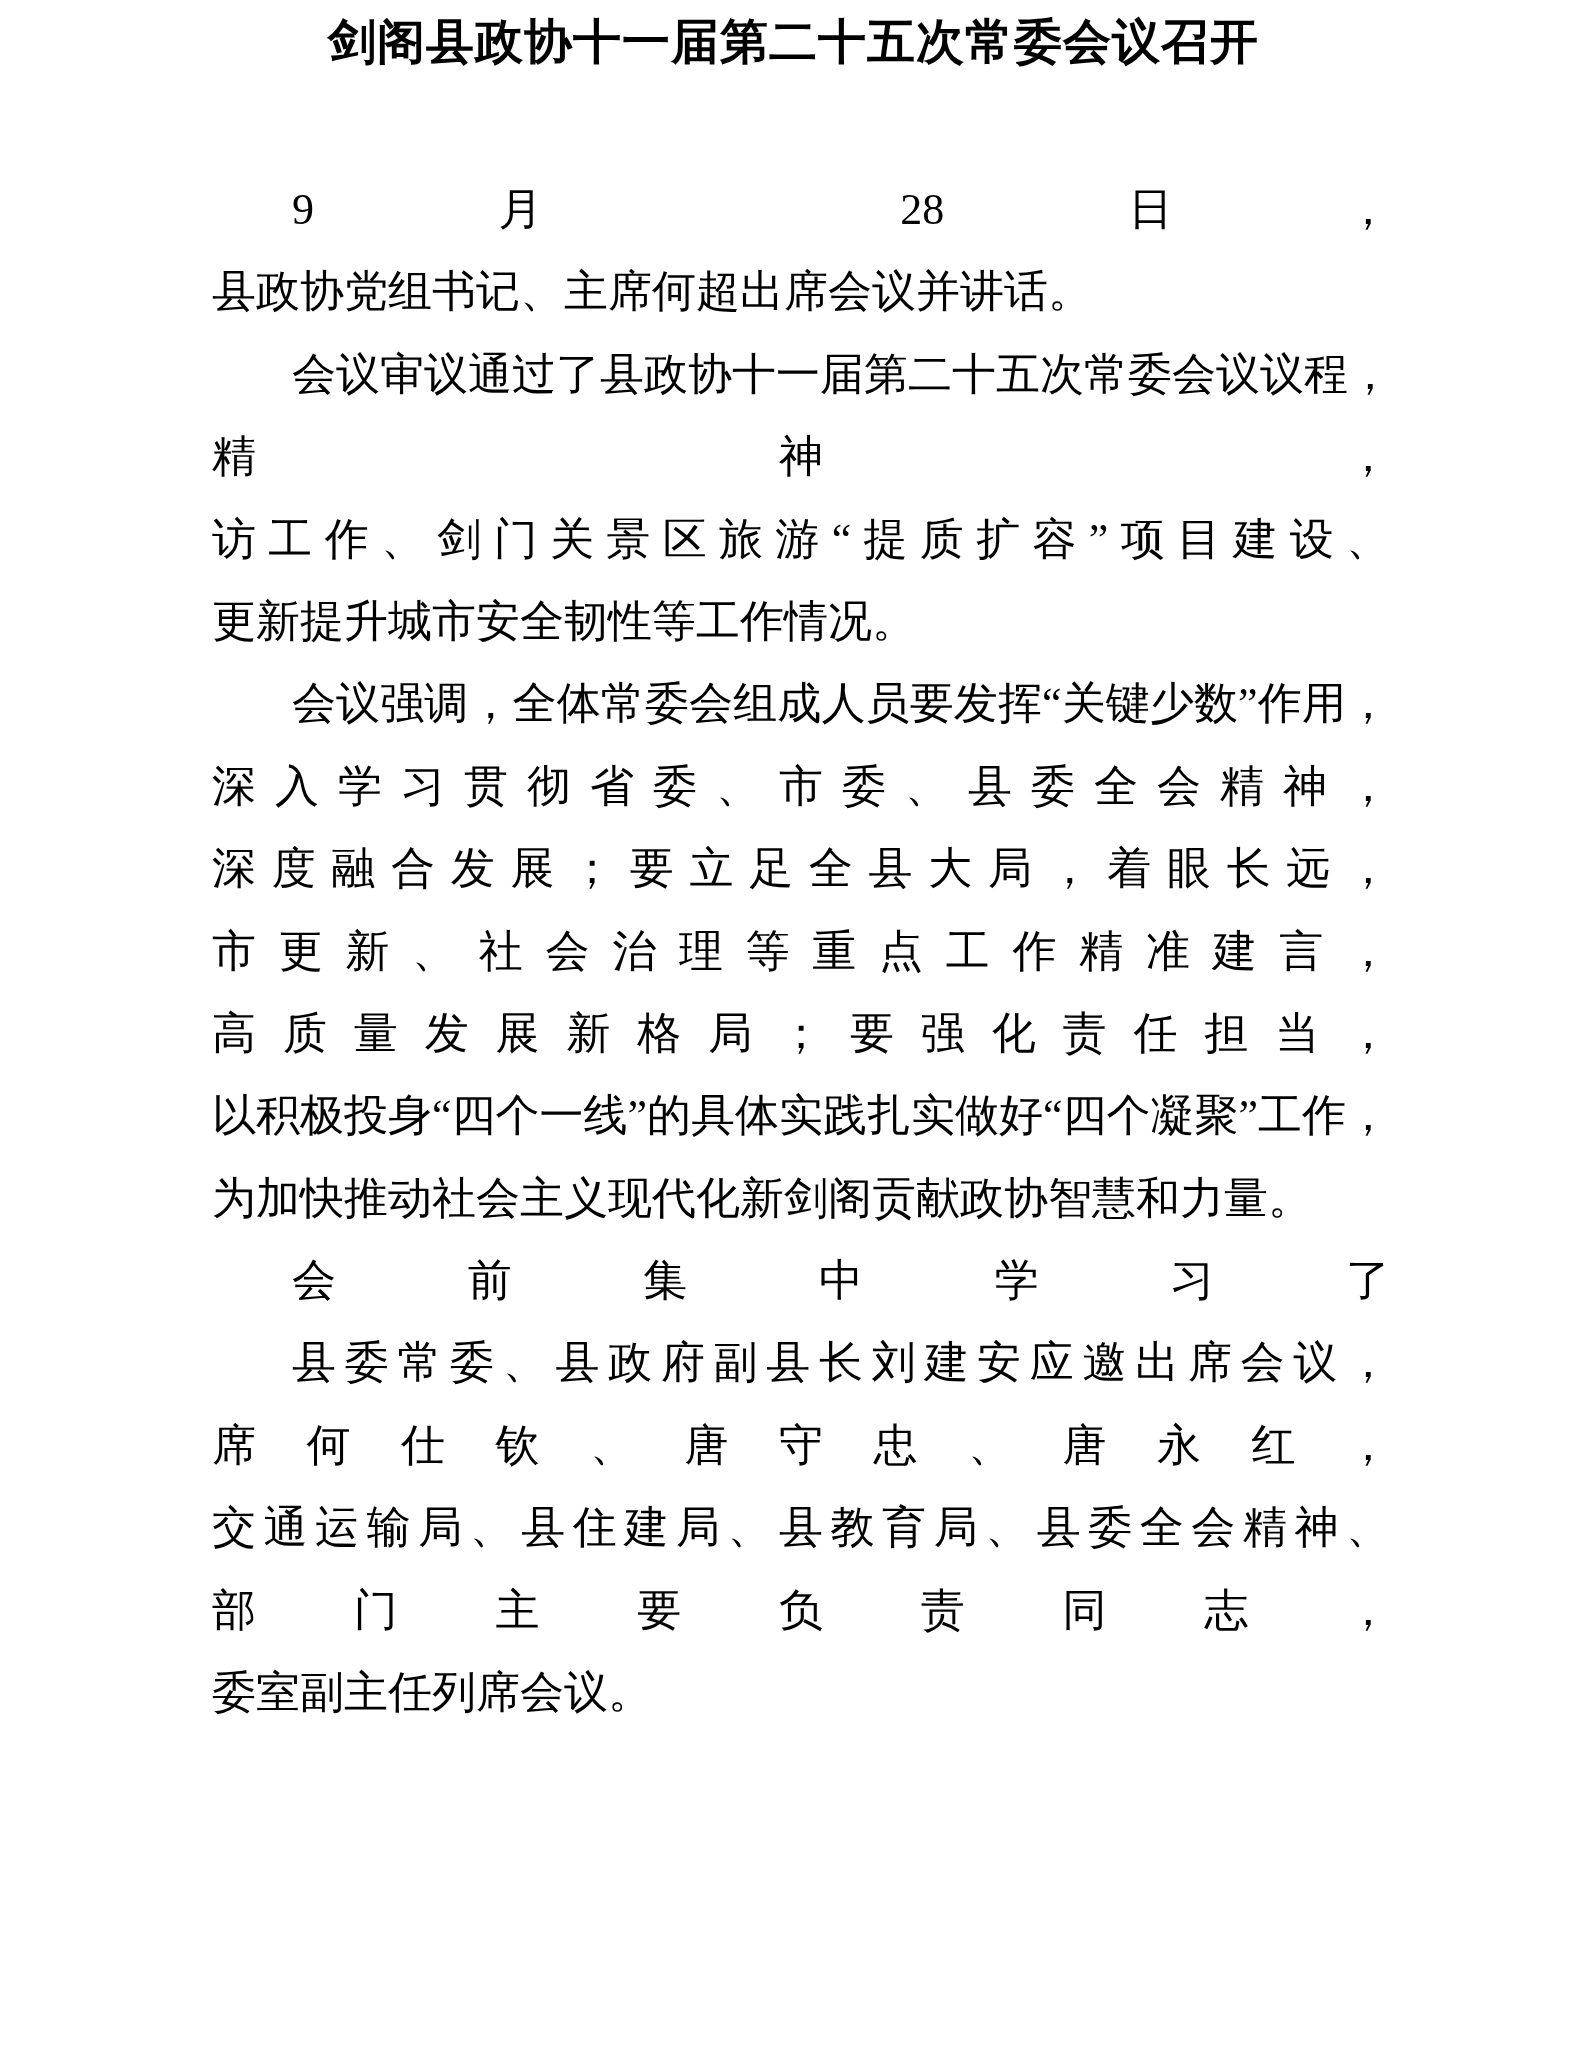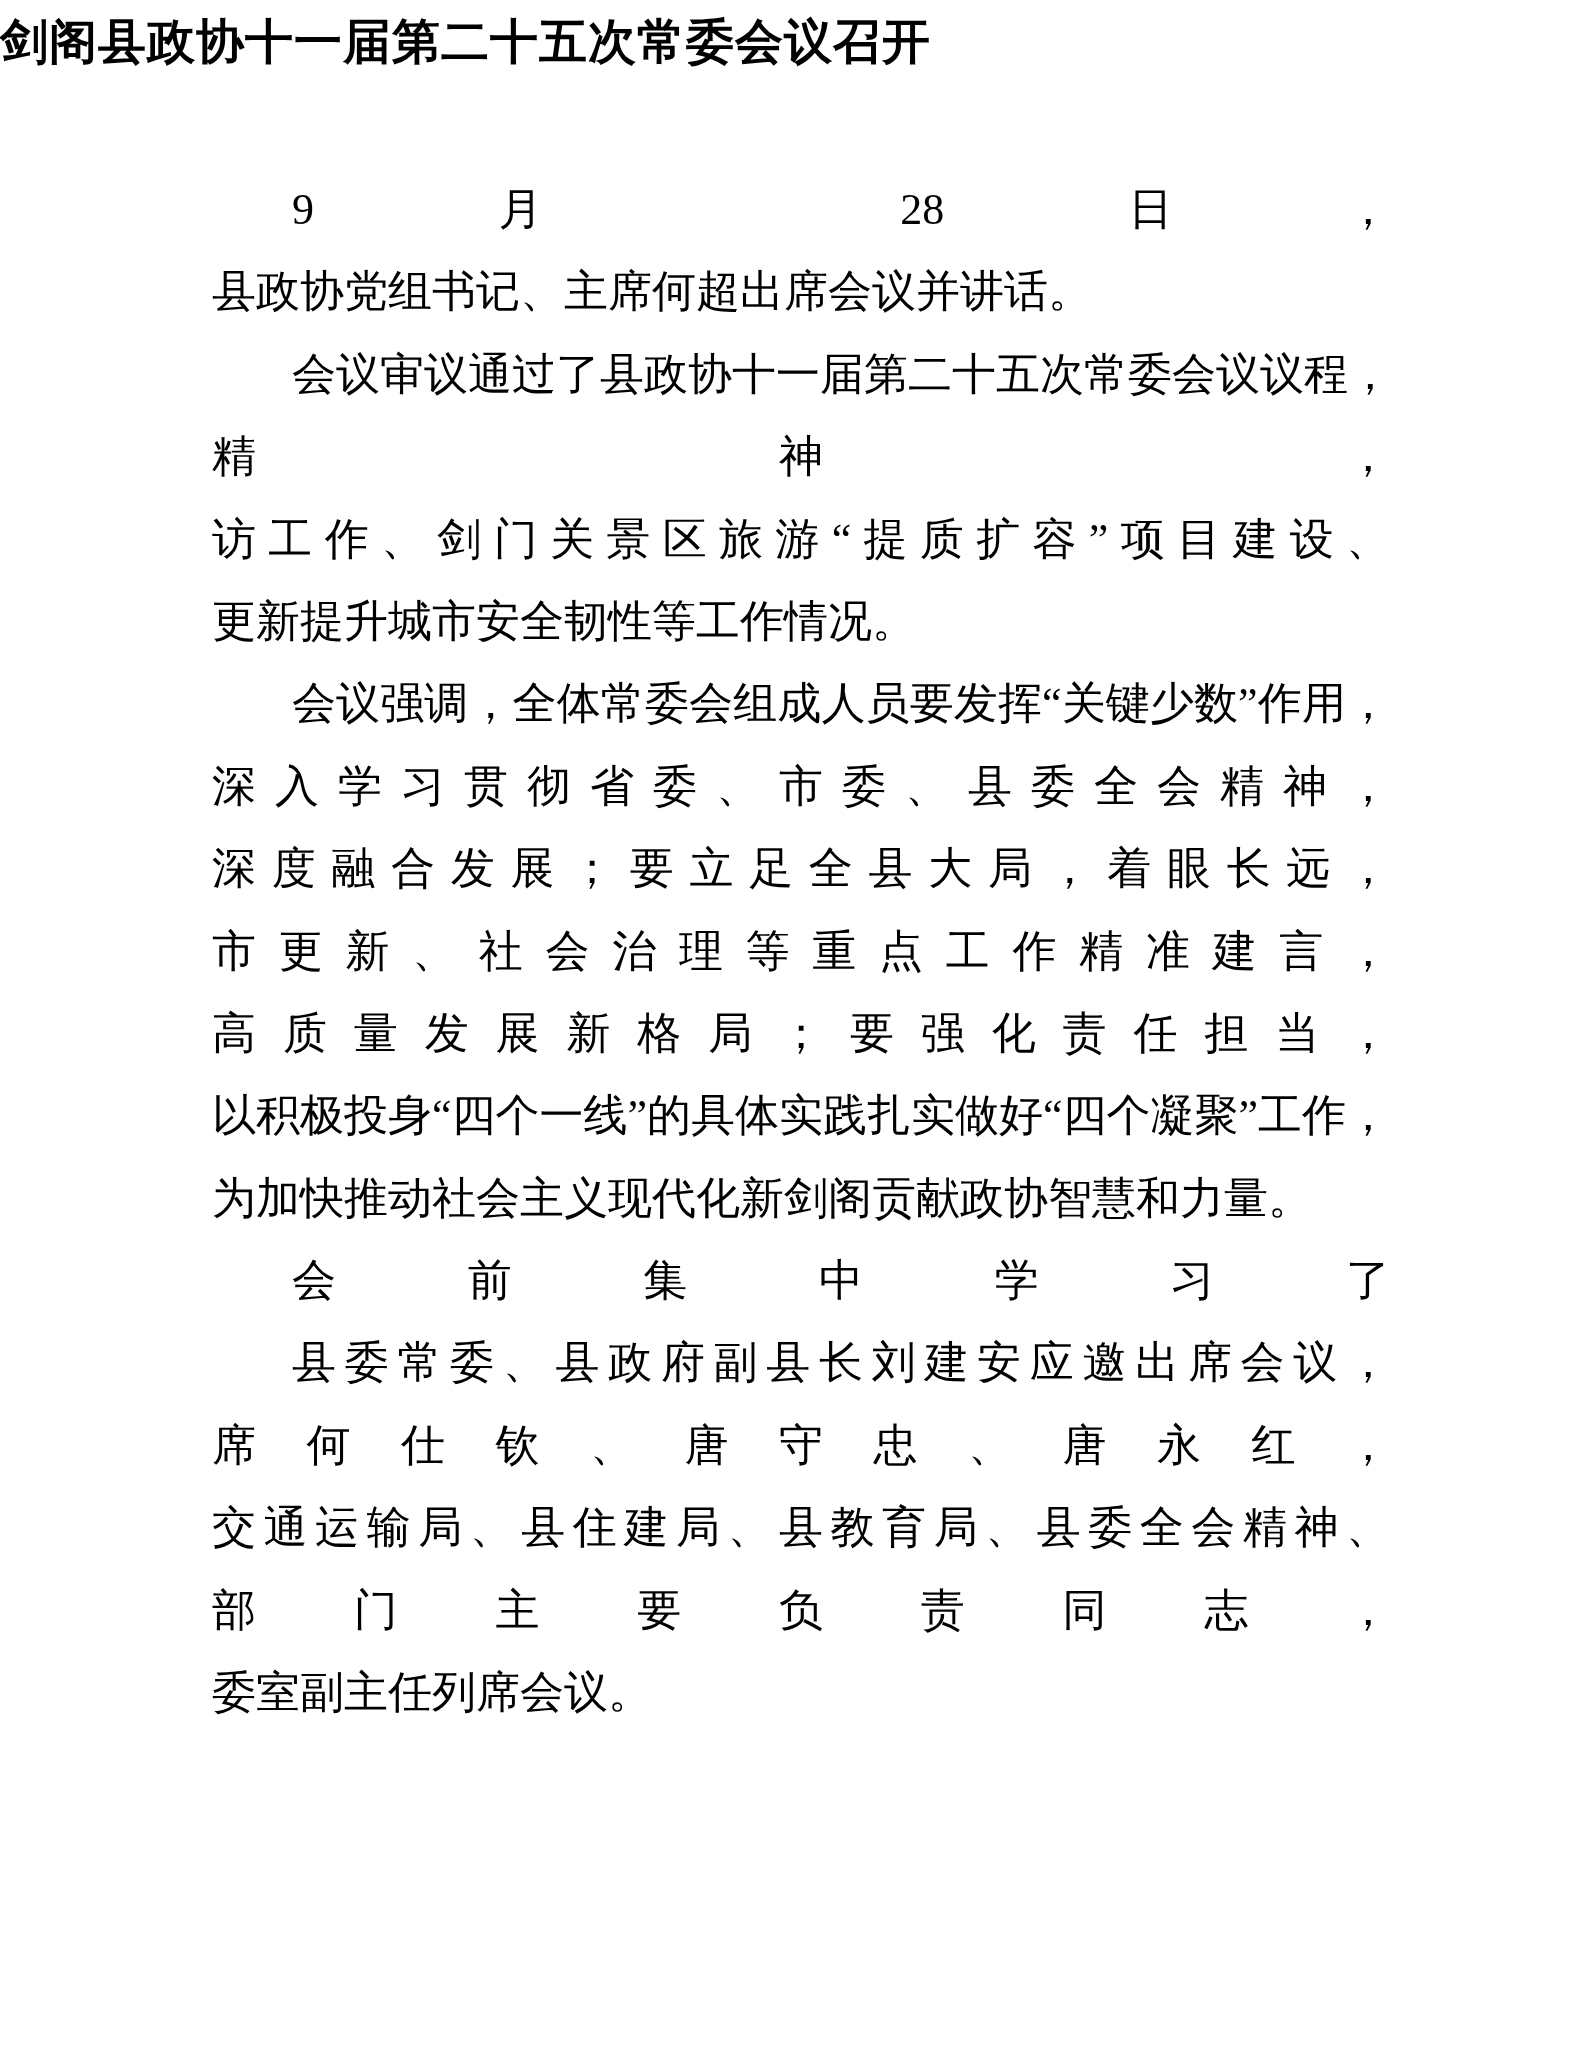--- a/index.html
+++ b/index.html
@@ -14,21 +14,21 @@
     background: #ffffff;
     color: #000000;
     font-family: "Liberation Serif", serif;
     overflow: hidden;
   }
   .doc-title {
     padding-top: 6px;
     font-size: 48px;
     line-height: 72px;
     font-weight: bold;
-    text-align: left;
+    text-align: center;
     letter-spacing: 1px;
     white-space: nowrap;
   }
   .doc-content {
     margin-left: 212px;
     margin-top: 91px;
     width: 1178px;
   }
   .line {
     font-size: 44px;

